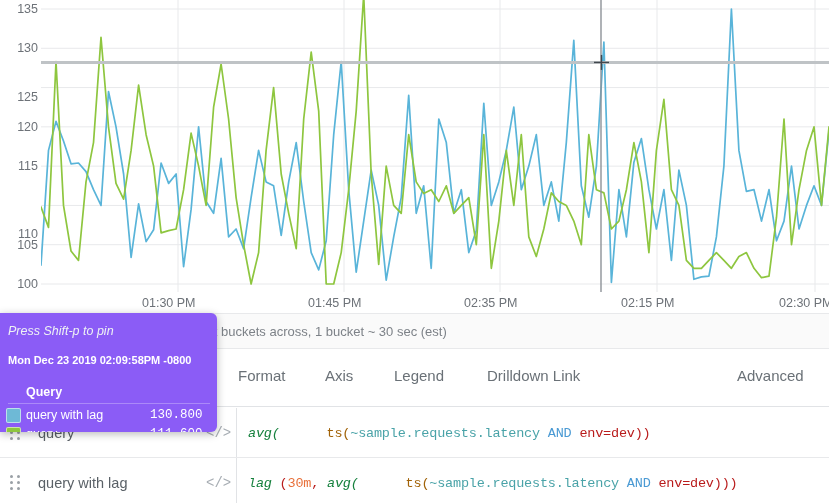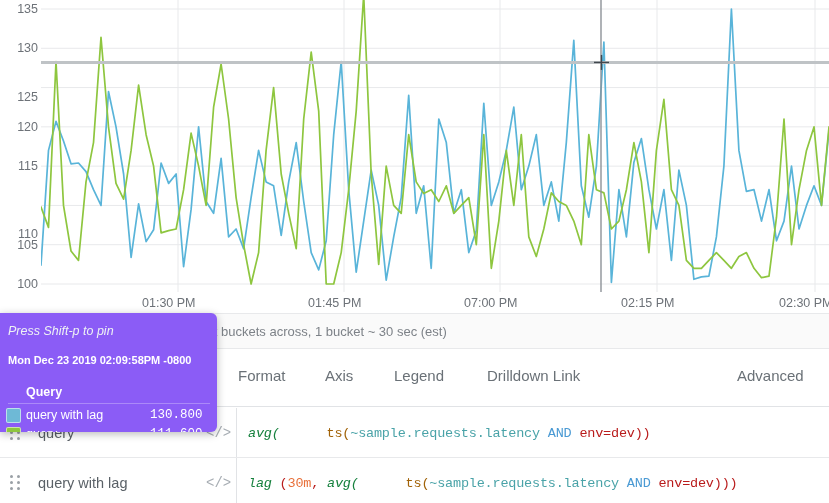--- a/index.html
+++ b/index.html
@@ -295,21 +295,21 @@
         <div class="ytick-label" style="top: 199.429px; margin-top: 29px;">110</div>
         <div class="ytick-label" style="top: 160.143px;">115</div>
         <div class="ytick-label" style="top: 120.857px;">120</div>
         <div class="ytick-label" style="top: 81.5714px; margin-top: 9px;">125</div>
         <div class="ytick-label" style="top: 42.2857px;">130</div>
         <div class="ytick-label" style="top: 3px;">135</div>
       </div>
     <div id="x-axis">
         <div class="xtick-label" style="left: 142px; top: 5px;">01:30 PM</div>
         <div class="xtick-label" style="left: 308px; top: 5px;">01:45 PM</div>
-        <div class="xtick-label" style="left: 464px; top: 5px;">07:00 PM</div>
+        <div class="xtick-label" style="left: 464px; top: 5px;">02:35 PM</div>
         <div class="xtick-label" style="left: 621px; top: 5px;">02:15 PM</div>
         <div class="xtick-label" style="left: 779px; top: 5px;">02:30 PM</div>
       </div>
   </div>
 
   <div id="scale-note">
     <div id="scale-note-text">Horizontal Scale: 240 point buckets across, 1 bucket ~ 30 sec (est)</div>
   </div>
 
   <div id="tabbar">

